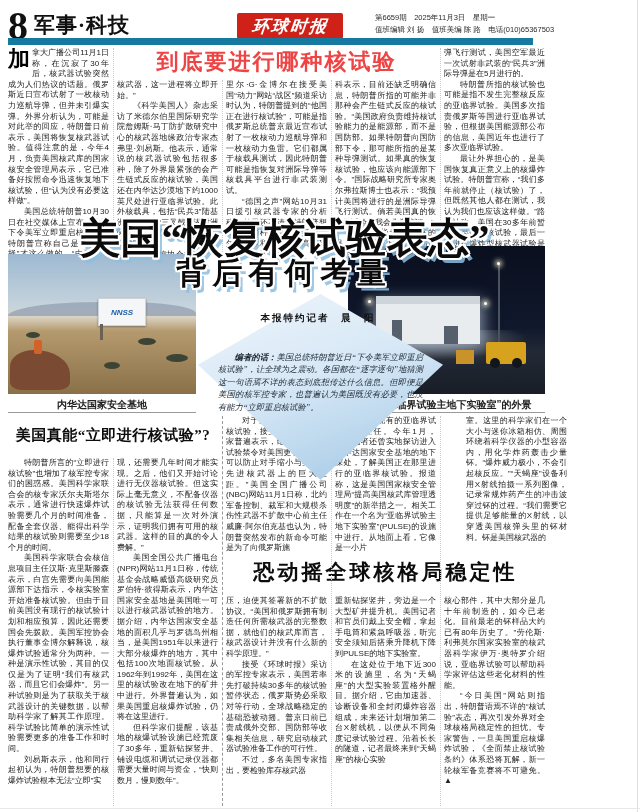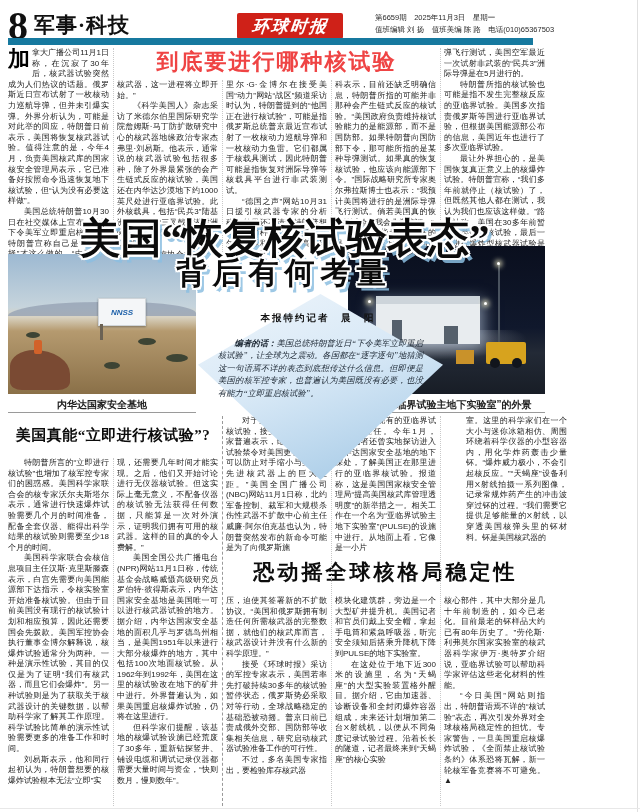--- a/index.html
+++ b/index.html
@@ -53,21 +53,21 @@
   .fork{position:absolute;left:138px;top:96px;width:40px;height:22px;background:#d7a31e;border-radius:2px;}
   .fork:after{content:"";position:absolute;left:4px;top:16px;width:10px;height:10px;background:#11151c;border-radius:50%;box-shadow:22px 0 0 #11151c;}
   .crate{position:absolute;left:108px;top:104px;width:18px;height:14px;background:#c9922a;}
   .glow{position:absolute;left:10px;top:84px;width:170px;height:30px;background:radial-gradient(ellipse at 40% 30%,rgba(236,240,246,.5),rgba(0,0,0,0) 70%);}
   .caption{position:absolute;top:148px;font-size:10px;font-weight:700;color:#222;text-align:center;}
   .cap-rule{position:absolute;top:162px;height:1px;background:#9a9a9a;}
   
   #ed-diamond{left:190px;top:44px;width:245px;height:186px;z-index:4;
     background:linear-gradient(160deg,#eef5fb 0%,#d7e8f6 45%,#9fc6e4 100%);
     clip-path:polygon(50% 0%,100% 38%,50% 100%,0% 38%);}
-  #ed-note{left:210px;top:88px;width:205px;z-index:5;
+  #ed-note{left:210px;top:102px;width:205px;z-index:5;
     font:italic 8.3px/12.4px "Liberation Serif","DejaVu Serif",serif;color:#1c2733;text-align:justify;text-indent:2em;}
   #ed-note b{font-style:italic;}
   #byline{left:160px;top:62px;width:300px;z-index:5;text-align:center;
     font:700 9.5px/12px "Liberation Serif","DejaVu Serif",serif;color:#111;letter-spacing:2px;}
   
   #feat{left:8px;top:-30px;width:537px;z-index:7;text-align:center;
     font-family:"Liberation Serif","DejaVu Serif",serif;font-weight:900;color:#0b0b0b;}
   #feat .l1{font-size:41px;line-height:36px;letter-spacing:0px;}
   #feat .l2{font-size:30px;line-height:34px;letter-spacing:6px;}
   #feat .l1,#feat .l2{
@@ -195,21 +195,21 @@
   </div>
   <div class="col c3b">
     <p class="b cont">压，迫使其签署新的不扩散协议。“美国和俄罗斯拥有制造任何所需核武器的完整数据，就他们的核武库而言，核武器设计并没有什么新的科学原理。”</p>
     <p class="b">接受《环球时报》采访的军控专家表示，美国若率先打破持续30多年的核试验暂停状态，俄罗斯势必采取对等行动，全球战略稳定的基础恐被动摇。普京日前已责成俄外交部、国防部等收集相关信息，研究启动核武器试验准备工作的可行性。</p>
     <p class="b">不过，多名美国专家指出，要检验库存核武器</p>
   </div>
   <div class="col c4t">
     <p class="b cont">的可靠性，现有的亚临界试验足以胜任。今年1月，NPR记者还曾实地探访进入内华达国家安全基地的地下深处，了解美国正在那里进行的亚临界核试验。报道称，这是美国国家核安全管理局“提高美国核武库管理透明度”的新举措之一。相关工作在一个名为“亚临界试验主地下实验室”(PULSE)的设施中进行。从地面上看，它像是一小片</p>
   </div>
   <div class="col c4b">
-    <p class="b cont">模块化建筑群，旁边是一个大型矿井提升机。美国记者和官员们戴上安全帽，拿起手电筒和紧急呼吸器，听完安全须知后搭乘升降机下降到PULSE的地下实验室。</p>
+    <p class="b cont">重新钻探竖井，旁边是一个大型矿井提升机。美国记者和官员们戴上安全帽，拿起手电筒和紧急呼吸器，听完安全须知后搭乘升降机下降到PULSE的地下实验室。</p>
     <p class="b">在这处位于地下近300米的设施里，名为“天蝎座”的大型实验装置格外醒目。据介绍，它由加速器、诊断设备和全封闭爆炸容器组成，未来还计划增加第二台X射线机，以便从不同角度记录试验过程。沿着长长的隧道，记者最终来到“天蝎座”的核心实验</p>
   </div>
   <div class="col c5t">
     <p class="b cont">室。这里的科学家们在一个大小与迷你冰箱相仿、周围环绕着科学仪器的小型容器内，用化学炸药轰击少量钚。“爆炸威力极小，不会引起核反应。”“天蝎座”设备利用X射线拍摄一系列图像，记录常规炸药产生的冲击波穿过钚的过程。“我们需要它提供足够能量的X射线，以穿透美国核弹头里的钚材料。钚是美国核武器的</p>
   </div>
   <div class="col c5b">
     <p class="b cont">核心部件，其中大部分是几十年前制造的，如今已老化。目前最老的钚样品大约已有80年历史了。”劳伦斯·利弗莫尔国家实验室的核武器科学家伊万·奥特罗介绍说，亚临界试验可以帮助科学家评估这些老化材料的性能。</p>
     <p class="b">“今日美国”网站则指出，特朗普语焉不详的“核试验”表态，再次引发外界对全球核格局稳定性的担忧。专家警告，一旦美国重启核爆炸试验，《全面禁止核试验条约》体系恐将瓦解，新一轮核军备竞赛将不可避免。▲</p>
   </div>
 </div>

